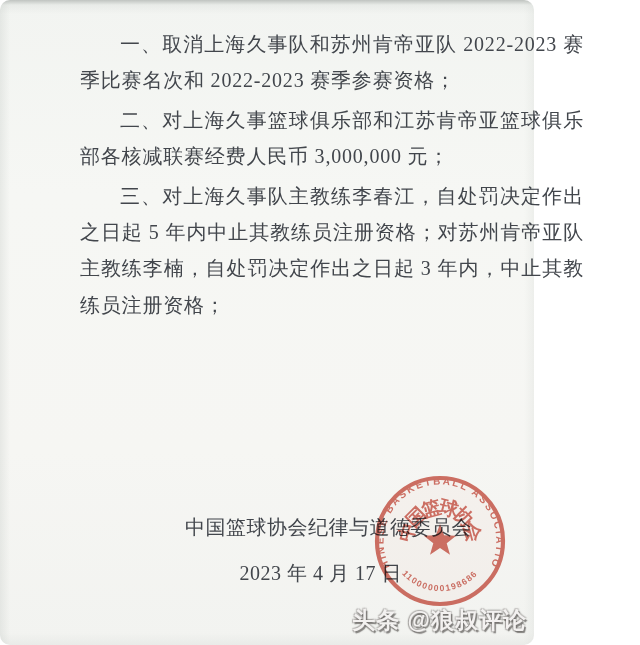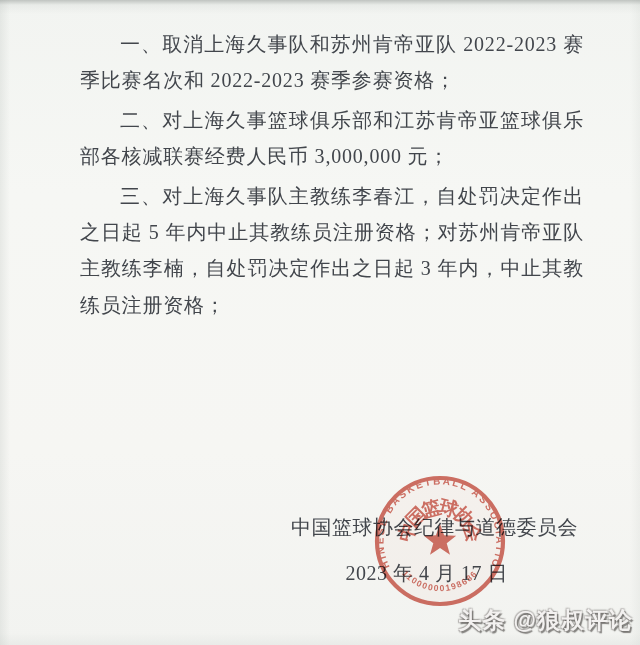--- a/index.html
+++ b/index.html
@@ -5,28 +5,29 @@
   html, body {
     margin: 0;
     padding: 0;
     width: 640px;
     height: 645px;
     overflow: hidden;
     font-family: "Liberation Serif", "DejaVu Serif", serif;
   }
   .paper {
     position: relative;
-    width: 640px;
+    width: 534px;
     height: 645px;
     background:
       linear-gradient(180deg, rgba(150,156,152,0.55) 0px, rgba(190,196,192,0.18) 5px, rgba(0,0,0,0) 14px),
       linear-gradient(90deg, rgba(190,196,192,0.28) 0px, rgba(0,0,0,0) 10px),
       linear-gradient(270deg, rgba(210,214,210,0.25) 0px, rgba(0,0,0,0) 10px),
       linear-gradient(0deg, rgba(214,218,214,0.30) 0px, rgba(0,0,0,0) 12px),
       linear-gradient(180deg, #f2f4f1 0%, #f6f7f4 30%, #f6f6f3 70%, #f2f3f0 100%);
+    border-radius: 10px;
   }
   .doc-body {
     position: absolute;
     left: 80px;
     top: 26px;
     width: 504px;
     color: #42464c;
     font-size: 20px;
     line-height: 36.4px;
     letter-spacing: 0.8px;

